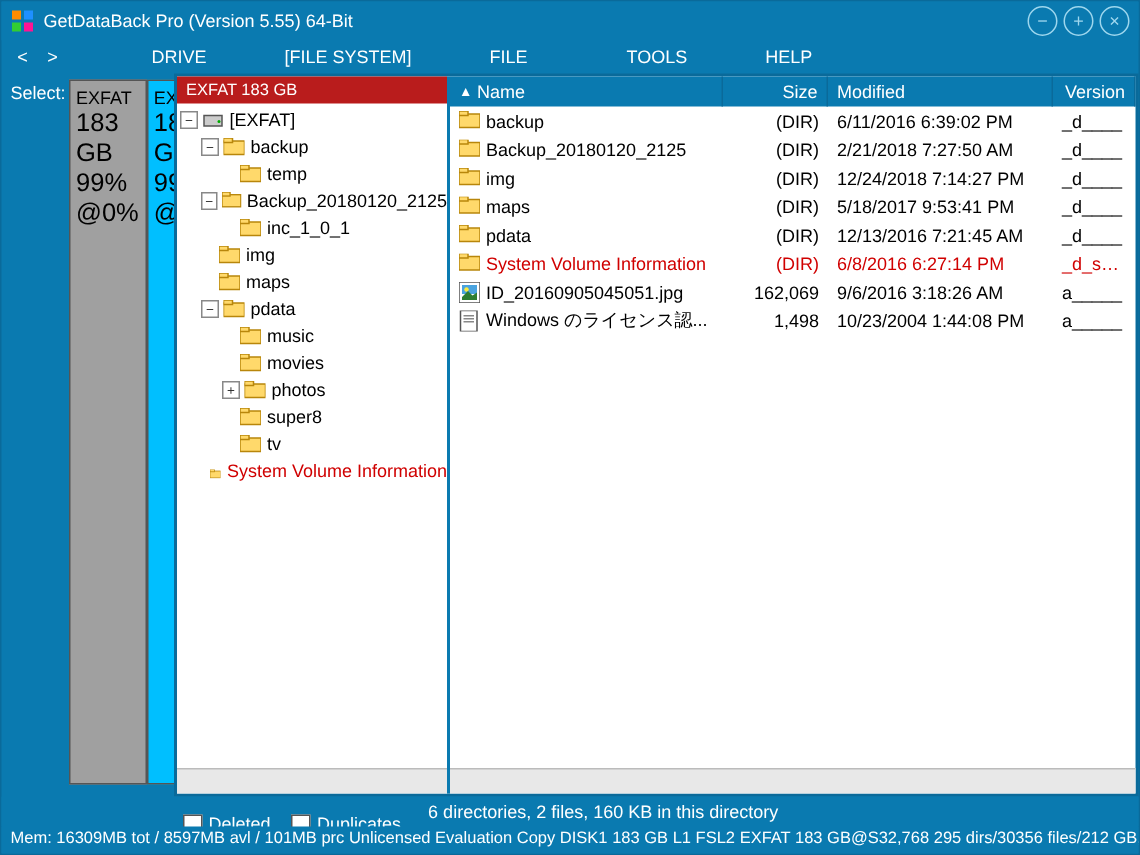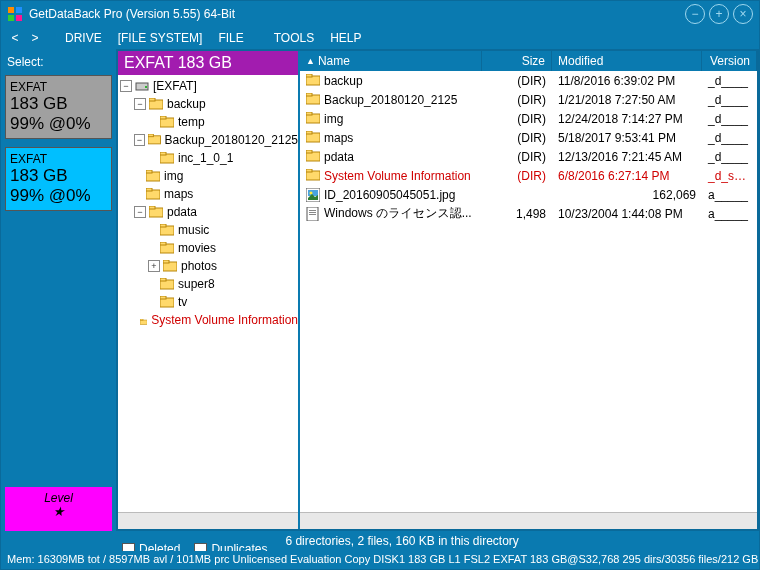--- a/index.html
+++ b/index.html
@@ -4,36 +4,36 @@
 <style>
   * { box-sizing: border-box; margin: 0; padding: 0; font-family: "Segoe UI", Tahoma, sans-serif; }
   body { background: #0a7ab0; width: 760px; height: 570px; overflow: hidden; font-size: 12px; color: #fff; }
   .window { width: 760px; height: 570px; display: flex; flex-direction: column; border: 1px solid #0a6a9a; }
   .titlebar { height: 26px; display: flex; align-items: center; padding: 0 6px; background: #0a7ab0; }
   .titlebar .app-icon { width: 16px; height: 16px; margin-right: 6px; }
   .titlebar .title { flex: 1; font-size: 12px; }
   .titlebar .win-btn { width: 20px; height: 20px; border: 1px solid #9ed7ee; border-radius: 50%; margin-left: 4px; display: flex; align-items: center; justify-content: center; font-size: 12px; color: #9ed7ee; cursor: pointer; }
   .menubar { height: 22px; display: flex; align-items: center; padding: 0 6px; gap: 4px; }
   .menubar .nav { width: 16px; text-align: center; cursor: pointer; }
-  .menubar .menu { padding: 0 6px; cursor: pointer; }
+  .menubar .menu { padding: 0 6px; cursor: pointer; margin-left: 36px; }
   .main { flex: 1; display: flex; min-height: 0; }
-  .sidebar { width: 115px; display: flex; flex-direction: column; padding: 4px 4px 0 4px; }
+  .sidebar { width: 115px; display: flex; flex-direction: row; padding: 4px 4px 0 4px; }
   .sidebar-header { padding: 2px 2px 6px 2px; }
   .drive-tile { border: 1px solid #555; padding: 4px; margin-bottom: 8px; cursor: pointer; }
   .drive-tile.gray { background: #a0a0a0; color: #000; }
   .drive-tile.cyan { background: #00bfff; color: #000; }
   .drive-tile .d-name { font-size: 12px; }
   .drive-tile .d-line { font-size: 17px; }
   .sidebar-spacer { flex: 1; }
   .level-box { background: #ff00ff; color: #000; text-align: center; padding: 4px 0 2px 0; height: 44px; font-style: italic; }
   .level-box .lvl-label { font-size: 12px; }
   .level-box .star { font-size: 13px; line-height: 13px; }
   .panes { flex: 1; display: flex; min-height: 0; border: 2px solid #0a6a9a; }
   .tree-pane { width: 180px; background: #fff; color: #000; display: flex; flex-direction: column; min-height: 0; }
-  .tree-title { background: #a21caf; color: #fff; padding: 3px 6px; font-size: 16px; }
+  .tree-title { background: #b91c1c; color: #fff; padding: 3px 6px; font-size: 11px; }
   .tree { flex: 1; overflow: auto; padding: 2px 0; }
   .tree ul { list-style: none; padding-left: 14px; }
   .tree > ul { padding-left: 2px; }
   .tree li { white-space: nowrap; }
   .node { display: flex; align-items: center; height: 18px; cursor: pointer; }
   .expander { width: 12px; height: 12px; border: 1px solid #888; font-size: 9px; line-height: 10px; text-align: center; margin-right: 3px; color: #333; background: #fff; }
   .ln { width: 12px; display: inline-block; }
   .folder-icon { width: 14px; height: 12px; margin-right: 4px; }
   .folder-icon svg rect { fill: #ffd96b; stroke: #b8860b; }
   .drive-icon { width: 14px; height: 12px; margin-right: 4px; display: inline-block; }
@@ -285,33 +285,33 @@
         <div class="list-body" id="list-body">
             <div class="row">
               <div class="c c-name">
                 <span class="file-icon"><svg viewBox="0 0 14 12">
                     <rect x="0" y="2" width="14" height="9" fill="#ffd96b" stroke="#b8860b"></rect>
                     <rect x="0" y="0" width="6" height="3" fill="#ffd96b" stroke="#b8860b"></rect>
                   </svg></span>
                 <span>backup</span>
               </div>
               <div class="c c-size">(DIR)</div>
-              <div class="c c-mod">11/8/2016 6:39:02 PM</div>
+              <div class="c c-mod">6/11/2016 6:39:02 PM</div>
               <div class="c c-attr">_d____</div>
             </div>
             <div class="row">
               <div class="c c-name">
                 <span class="file-icon"><svg viewBox="0 0 14 12">
                     <rect x="0" y="2" width="14" height="9" fill="#ffd96b" stroke="#b8860b"></rect>
                     <rect x="0" y="0" width="6" height="3" fill="#ffd96b" stroke="#b8860b"></rect>
                   </svg></span>
                 <span>Backup_20180120_2125</span>
               </div>
               <div class="c c-size">(DIR)</div>
-              <div class="c c-mod">1/21/2018 7:27:50 AM</div>
+              <div class="c c-mod">2/21/2018 7:27:50 AM</div>
               <div class="c c-attr">_d____</div>
             </div>
             <div class="row">
               <div class="c c-name">
                 <span class="file-icon"><svg viewBox="0 0 14 12">
                     <rect x="0" y="2" width="14" height="9" fill="#ffd96b" stroke="#b8860b"></rect>
                     <rect x="0" y="0" width="6" height="3" fill="#ffd96b" stroke="#b8860b"></rect>
                   </svg></span>
                 <span>img</span>
               </div>
@@ -359,20 +359,21 @@
               <div class="c c-name">
                 <span class="file-icon"><svg viewBox="0 0 14 14">
                     <rect x="0" y="0" width="14" height="14" fill="#fff" stroke="#555"></rect>
                     <rect x="2" y="2" width="10" height="6" fill="#4aa3df"></rect>
                     <circle cx="5" cy="5" r="1.5" fill="#ffeb3b"></circle>
                     <path d="M2 10 L6 6 L9 9 L12 7 L12 12 L2 12 Z" fill="#2e7d32"></path>
                   </svg></span>
                 <span>ID_20160905045051.jpg</span>
               </div>
               <div class="c c-size">162,069</div>
+              <div class="c c-mod">9/6/2016 3:18:26 AM</div>
               <div class="c c-attr">a_____</div>
             </div>
             <div class="row">
               <div class="c c-name">
                 <span class="file-icon"><svg viewBox="0 0 14 14">
                     <rect x="1" y="0" width="11" height="14" fill="#fff" stroke="#555"></rect>
                     <rect x="3" y="3" width="7" height="1" fill="#888"></rect>
                     <rect x="3" y="5" width="7" height="1" fill="#888"></rect>
                     <rect x="3" y="7" width="7" height="1" fill="#888"></rect>
                   </svg></span>

